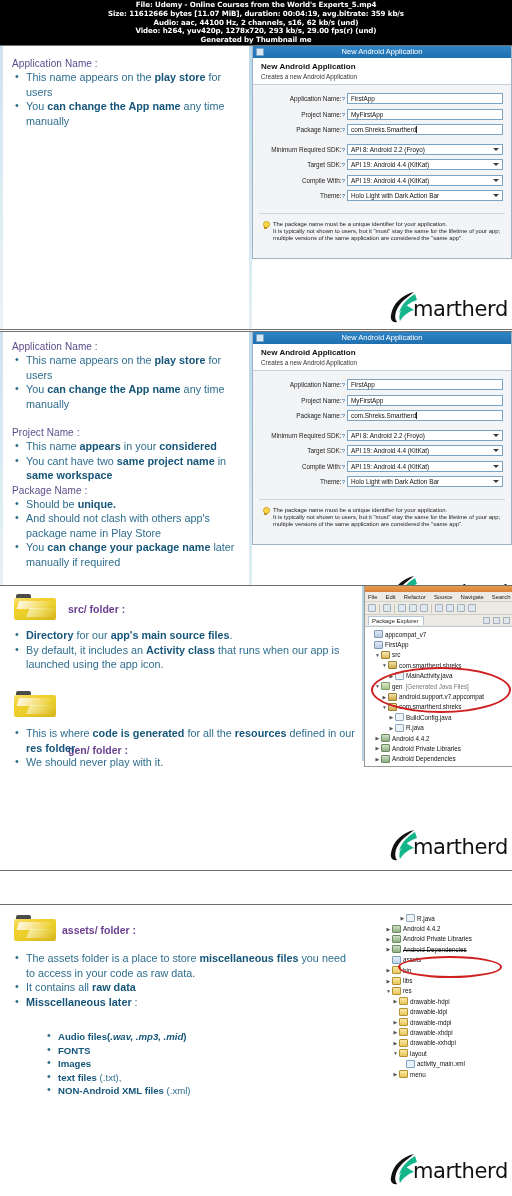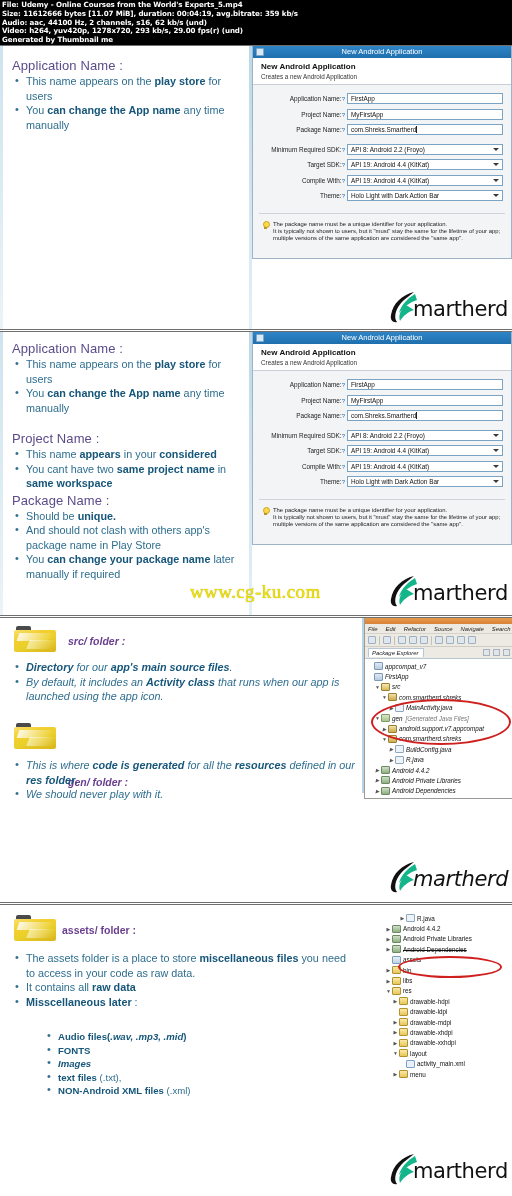--- a/index.html
+++ b/index.html
@@ -13,29 +13,29 @@
 
   
   .meta-header {
     position:absolute; left:0; top:0; width:512px; height:45px;
     background:#000; color:#fff;
     font-family:"DejaVu Sans", sans-serif;
     font-size:7.1px; font-weight:bold; line-height:8.8px;
     padding:1px 2px 0 2px; letter-spacing:-0.1px;
     white-space:nowrap; overflow:hidden;
   }
-  .meta-header div { height:8.8px; }
+  .meta-header div { height:8.8px;text-align:center; }
 
   
   .panel { position:absolute; left:0; width:512px; background:#fff;
            border-top:1px solid #6f6f6f; border-bottom:1px solid #6f6f6f; overflow:hidden; }
 
   
   .txtcol { position:absolute; color:#2c6e8e; }
-  .sec-title { color:#5b4b8a; font-size:13px; margin-bottom:1px; letter-spacing:.1px; }
+  .sec-title { color:#5b4b8a; font-size:10px; margin-bottom:1px; letter-spacing:.1px; }
   ul.bul { list-style:none; }
   ul.bul > li { position:relative; padding-left:14px; font-size:10.8px;
                 line-height:14.5px; color:#2e6e8f; margin-bottom:0px; }
   ul.bul > li:before { content:"•"; position:absolute; left:3px; top:-1px;
                        color:#2e6e8f; font-size:11px; }
   b { font-weight:bold; color:#16567a; }
   .ital { font-style:italic; }
 
   
   .slide-edge { position:absolute; left:0; top:0; width:3px; height:100%;
@@ -309,21 +309,21 @@
     <div class="logo" style="left:388px; top:243px;">
       <svg class="mark" viewBox="0 0 32 33">
         <path d="M26 1 C14 4, 5 12, 3 24 C2 29, 5 32, 9 31 C5 26, 8 16, 16 9 Z" fill="#111"></path>
         <path d="M27 3 C20 7, 13 14, 11 22 C16 16, 22 11, 29 9 Z" fill="#14b58a"></path>
         <path d="M18 14 C13 18, 10 24, 12 30 C15 25, 20 21, 26 19 Z" fill="#14b58a"></path>
       </svg>
       <span class="word">martherd</span>
     </div>
   </div>
 
-  <div class="panel" id="panel3" style="top:617px;height:286px;font-style:italic;">
+  <div class="panel" id="panel3" style="top:585px;height:286px;">
 
     <div style="position:absolute;left:14px;top:8px;" class="folder">
       <span class="tab"></span>
       <span class="body"></span>
       <span class="shine"></span>
       <span class="shine2"></span>
     </div>
     <div class="fname" style="left:68px; top:17px;">src/ folder :</div>
     <ul class="bul txtcol" style="left:12px; top:42px; width:350px;">
         <li><b>Directory</b><span> for our </span><b>app's main source files</b><span>.</span></li>
@@ -468,21 +468,21 @@
     <div class="fname" style="left:62px; top:19px;">assets/ folder :</div>
 
     <ul class="bul txtcol" style="left:12px; top:46px; width:340px;">
         <li><span>The assets folder is a place to store </span><b>miscellaneous files</b><span> you need to access in your code as raw data.</span></li>
         <li><span>It contains all </span><b>raw data</b></li>
         <li><b>Misscellaneous later</b><span> :</span></li>
       </ul>
     <ul class="bul txtcol" style="left:44px; top:125px; width:300px;">
         <li style="font-size: 9.6px; line-height: 13.6px;"><b>Audio files(</b><b class="ital">.wav, .mp3, .mid</b><b>)</b></li>
         <li style="font-size: 9.6px; line-height: 13.6px;"><b>FONTS</b></li>
-        <li style="font-size: 9.6px; line-height: 13.6px; font-style: italic;"><b>Images</b></li>
+        <li style="font-size: 9.6px; line-height: 13.6px;"><b>Images</b></li>
         <li style="font-size: 9.6px; line-height: 13.6px;"><b>text files</b><span> (.txt),</span></li>
         <li style="font-size: 9.6px; line-height: 13.6px;"><b>NON-Android XML files</b><span> (.xml)</span></li>
       </ul>
 
     <div style="position:absolute; left:378px; top:6px; width:134px; height:190px; background:#fff;">
       <div class="tree" style="padding-left:0;">
         <div class="ellipse" style="left:20px; top:45px; width:104px; height:22px;"></div>
       <div class="trow" style="padding-left: 21px;">
             <span class="arrow closed"></span>
             <span class="ic java"></span>

